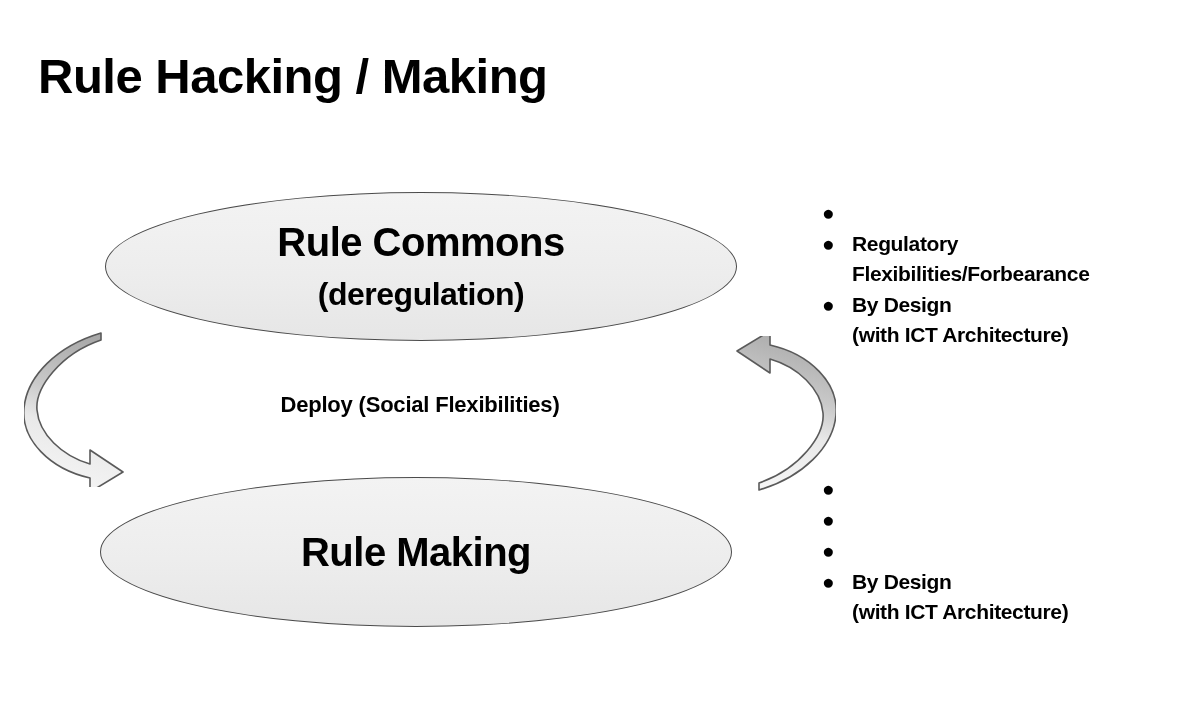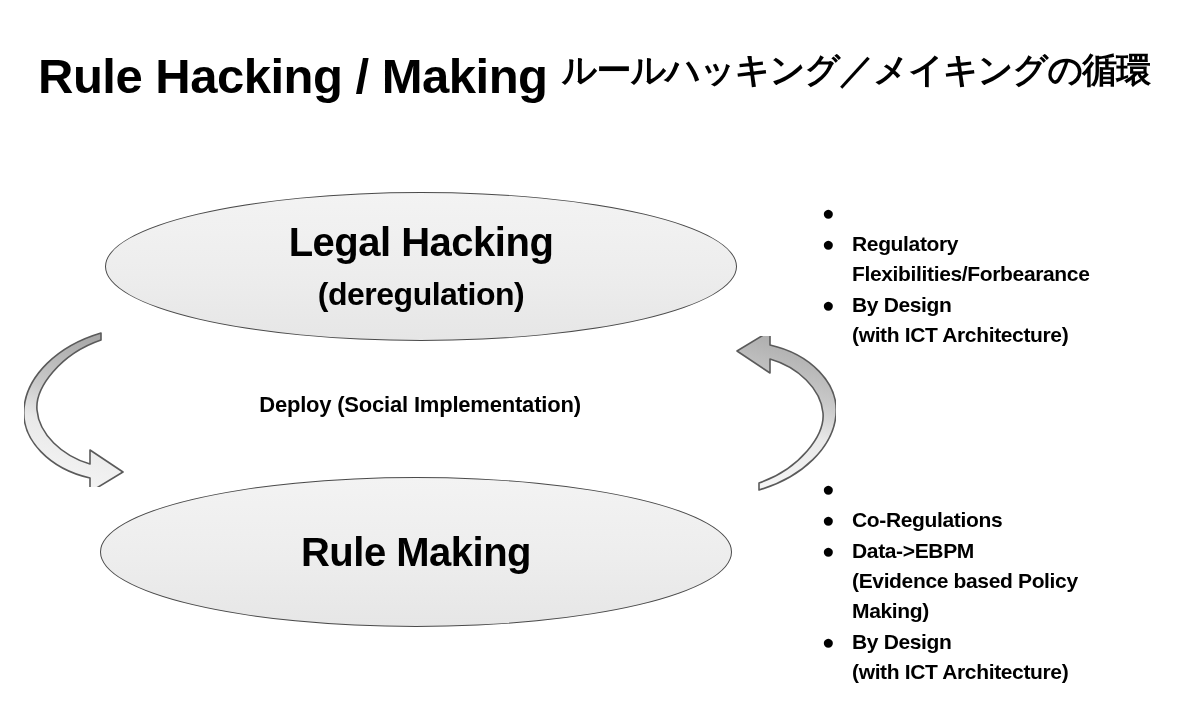--- a/index.html
+++ b/index.html
@@ -17,21 +17,21 @@
     -webkit-font-smoothing: antialiased;
   }
 
   
   #title-block {
     position: absolute;
     left: 38px;
     top: 52px;
     white-space: nowrap;
     display: flex;
-    align-items: flex-start;
+    align-items: center;
   }
   #title-en {
     font-size: 49px;
     font-weight: bold;
     letter-spacing: -0.5px;
     line-height: 1;
   }
   #title-ja {
     font-size: 35px;
     font-weight: bold;
@@ -139,33 +139,32 @@
   }
   .bullet-text .cont {
     display: block;
   }
 </style>
 </head>
 <body>
 
 <div id="title-block">
   <span id="title-en">Rule Hacking / Making</span>
-  <span id="title-ja">ルールハッキング／メイキングの循環</span>
 </div>
 
 <div id="ellipse-hacking" class="node-ellipse">
-  <div class="node-line-1">Legal Hacking</div>
+  <div class="node-line-1">Rule Commons</div>
   <div class="node-line-2">(deregulation)</div>
 </div>
 
 <div id="ellipse-making" class="node-ellipse">
   <div class="node-line-1">Rule Making</div>
 </div>
 
-<div id="deploy-caption">Deploy (Social Implementation)</div>
+<div id="deploy-caption">Deploy (Social Flexibilities)</div>
 
 <svg id="arrow-left" class="arrow-svg" viewBox="0 0 110 155">
   <defs>
     <linearGradient id="gradLeft" x1="0.55" y1="0" x2="0.35" y2="1">
       <stop offset="0%" stop-color="#a8a8a8"></stop>
       <stop offset="38%" stop-color="#c9c9c9"></stop>
       <stop offset="60%" stop-color="#e9e9e9"></stop>
       <stop offset="100%" stop-color="#f6f6f6"></stop>
     </linearGradient>
   </defs>
@@ -229,30 +228,24 @@
 </div>
 
 <div id="bullets-making" class="bullet-list">
 
   <div class="bullet-item">
     <span class="bullet-dot">●</span>
   </div>
 
   <div class="bullet-item">
     <span class="bullet-dot">●</span>
-    <span class="bullet-text">Co-Regulations</span>
-  </div>
-
-  <div class="bullet-item">
-    <span class="bullet-dot">●</span>
-    <span class="bullet-text">
-      <span>Data-&gt;EBPM</span>
-      <span class="cont">(Evidence based Policy</span>
-      <span class="cont">Making)</span>
-    </span>
+  </div>
+
+  <div class="bullet-item">
+    <span class="bullet-dot">●</span>
   </div>
 
   <div class="bullet-item">
     <span class="bullet-dot">●</span>
     <span class="bullet-text">
       <span>By Design</span>
       <span class="cont">(with ICT Architecture)</span>
     </span>
   </div>
 

